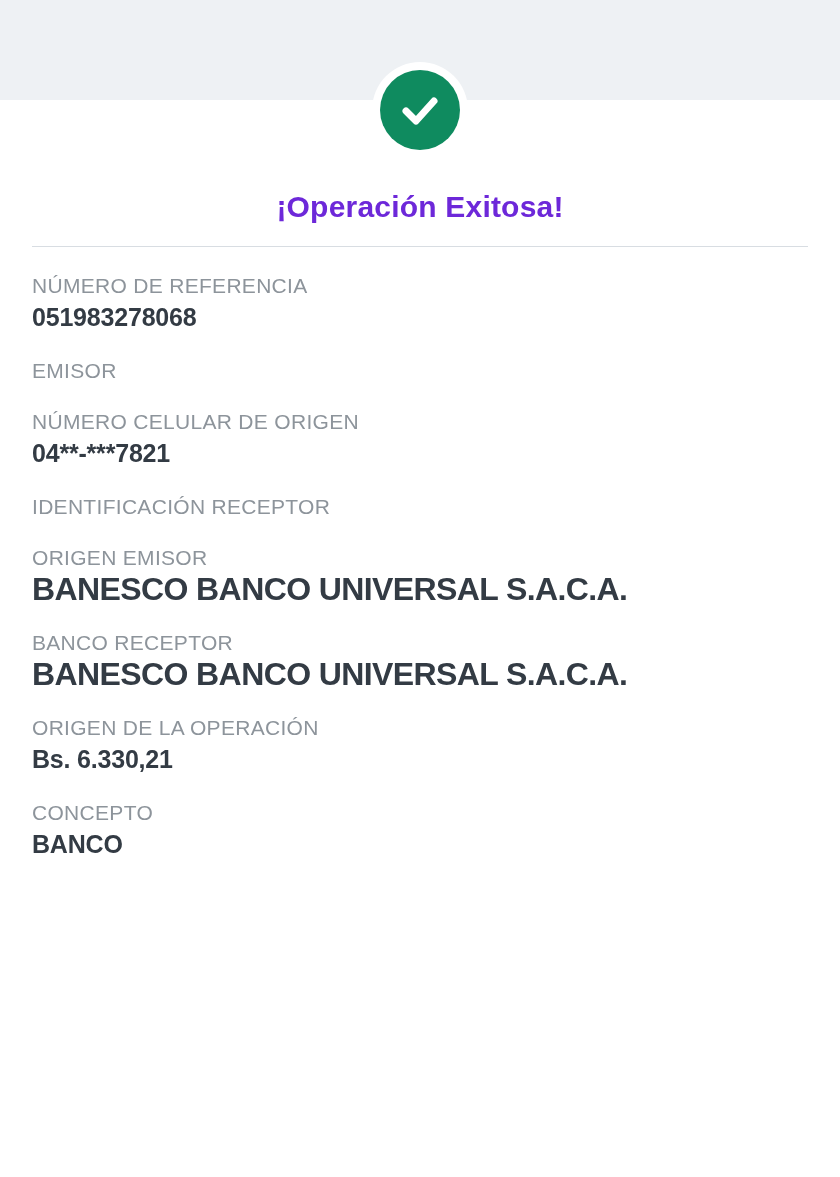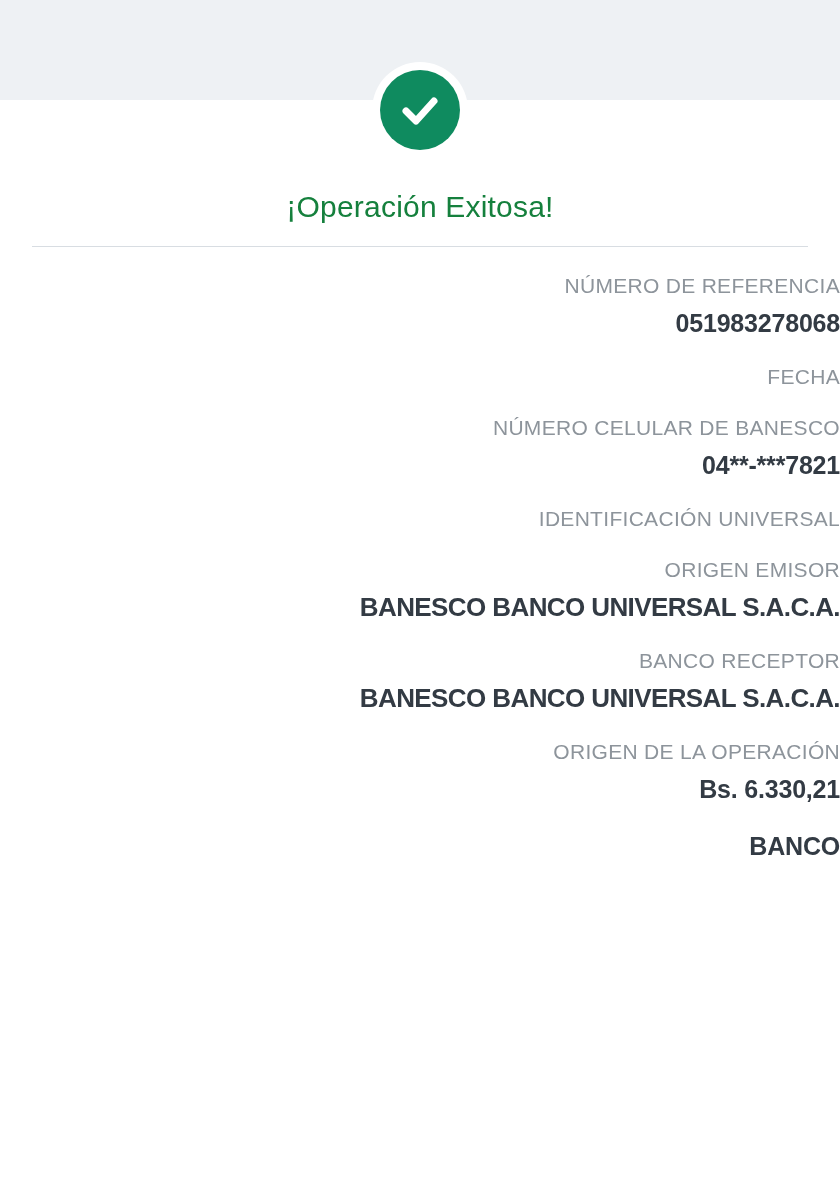--- a/index.html
+++ b/index.html
@@ -56,57 +56,56 @@
   .content {
     position: absolute;
     top: 0;
     left: 0;
     width: 840px;
     padding-top: 190px;
     box-sizing: border-box;
   }
   .success-title {
     text-align: center;
-    color: #15803d;
+    color: #6d28d9;
     font-size: 30px;
-    font-weight: 400;
+    font-weight: 700;
     letter-spacing: 0.2px;
     margin: 0;
     padding-bottom: 22px;
   }
   .divider {
     width: 776px;
     height: 1px;
     background: #d8dde2;
     margin: 0 auto;
   }
   .fields {
     padding: 26px 0 0 32px;
   }
   .field {
     margin-bottom: 25px;
-    text-align: right;
   }
   .field-label {
     color: #8d949b;
     font-size: 21px;
     font-weight: 400;
     letter-spacing: 0.3px;
     line-height: 26px;
   }
   .field-value {
     color: #333b44;
     font-size: 25px;
     font-weight: bold;
     letter-spacing: -0.2px;
     line-height: 32px;
-    margin-top: 8px;
+    margin-top: 2px;
   }
   .field-value.wide {
-    font-size: 26px;
+    font-size: 32px;
     letter-spacing: -0.6px;
   }
 </style>
 </head>
 <body>
 
 <div class="screen">
 
   <div class="top-band"></div>
 
@@ -124,49 +123,50 @@
     <div class="divider"></div>
 
     <div class="fields">
 
       <div class="field">
         <div class="field-label">NÚMERO DE REFERENCIA</div>
         <div class="field-value">051983278068</div>
       </div>
 
       <div class="field">
-        <div class="field-label">FECHA</div>
+        <div class="field-label">EMISOR</div>
       </div>
 
       <div class="field">
-        <div class="field-label">NÚMERO CELULAR DE BANESCO</div>
+        <div class="field-label">NÚMERO CELULAR DE ORIGEN</div>
         <div class="field-value">04**-***7821</div>
       </div>
 
       <div class="field">
       </div>
 
       <div class="field">
-        <div class="field-label">IDENTIFICACIÓN UNIVERSAL</div>
+        <div class="field-label">IDENTIFICACIÓN RECEPTOR</div>
       </div>
 
       <div class="field">
         <div class="field-label">ORIGEN EMISOR</div>
         <div class="field-value wide">BANESCO BANCO UNIVERSAL S.A.C.A.</div>
       </div>
 
       <div class="field">
         <div class="field-label">BANCO RECEPTOR</div>
         <div class="field-value wide">BANESCO BANCO UNIVERSAL S.A.C.A.</div>
       </div>
 
       <div class="field">
         <div class="field-label">ORIGEN DE LA OPERACIÓN</div>
         <div class="field-value">Bs. 6.330,21</div>
       </div>
 
       <div class="field">
+        <div class="field-label">CONCEPTO</div>
         <div class="field-value">BANCO</div>
       </div>
 
     </div>
   </div>
 </div>
 
 </body></html>

